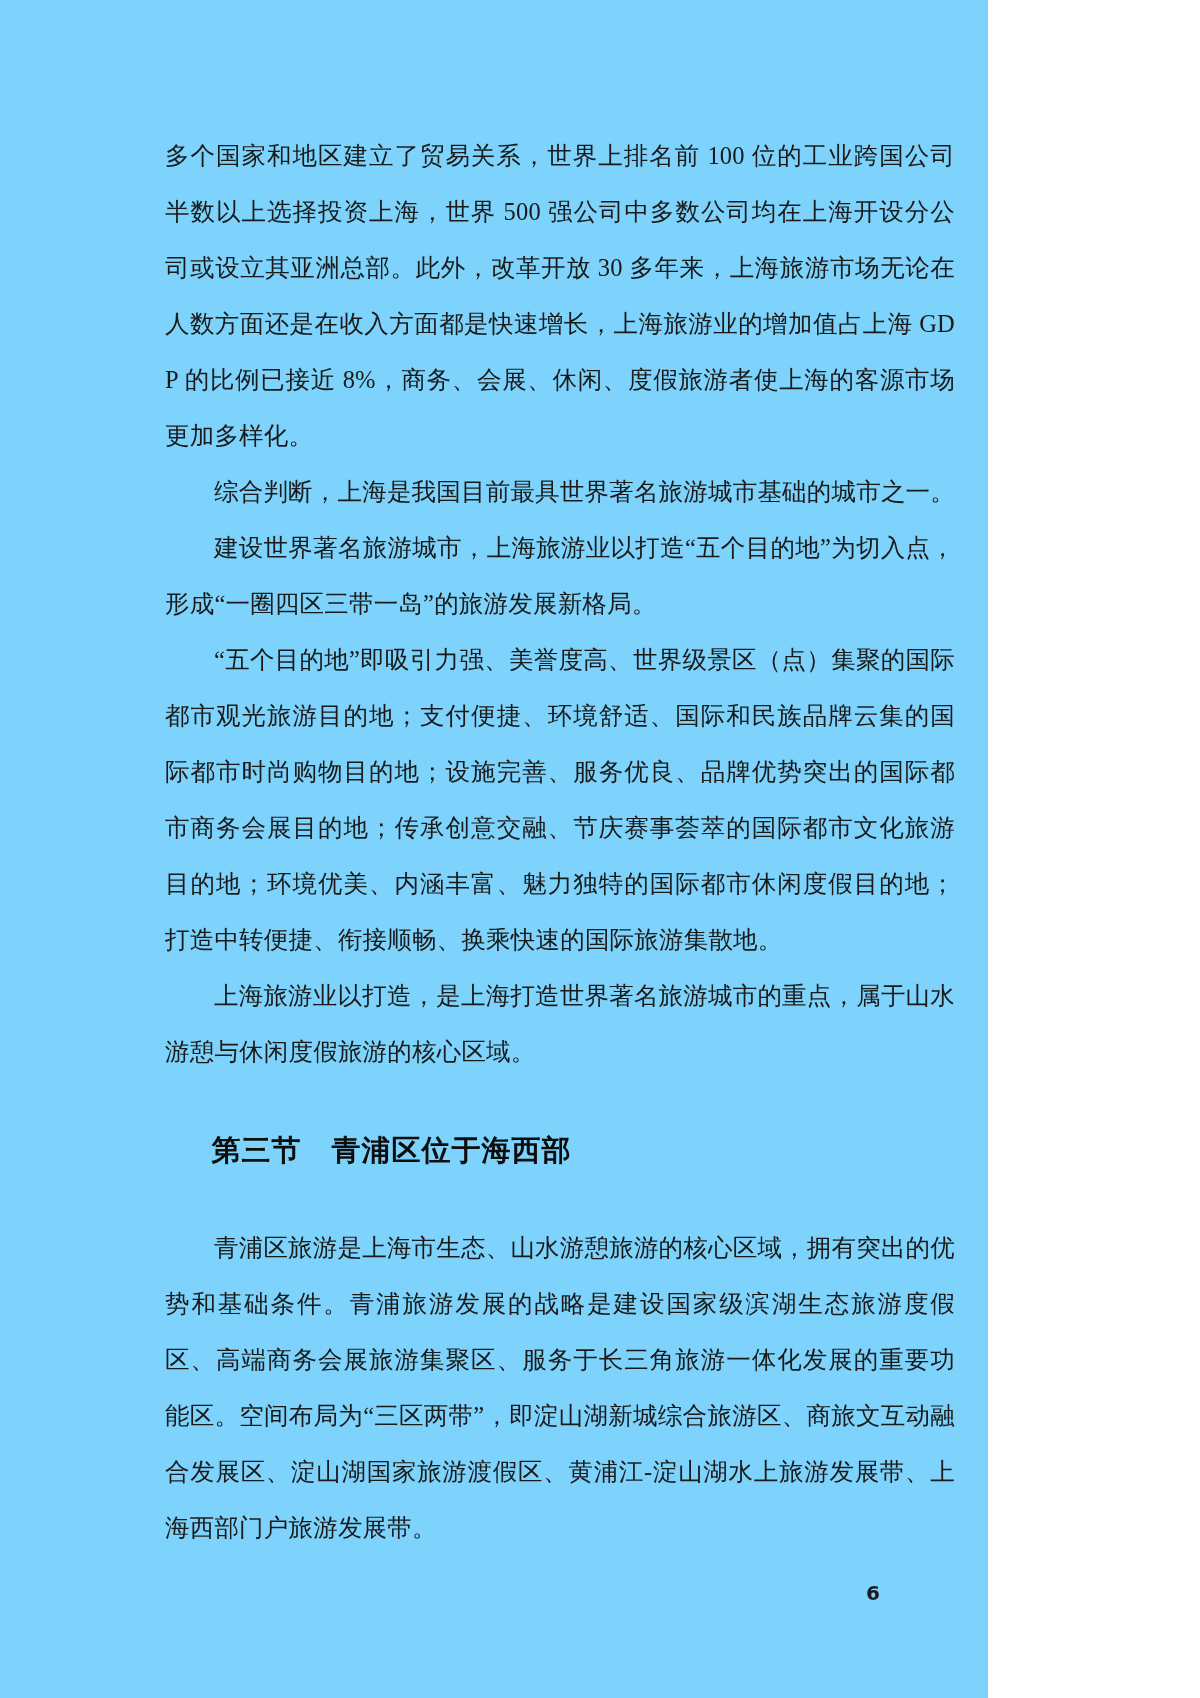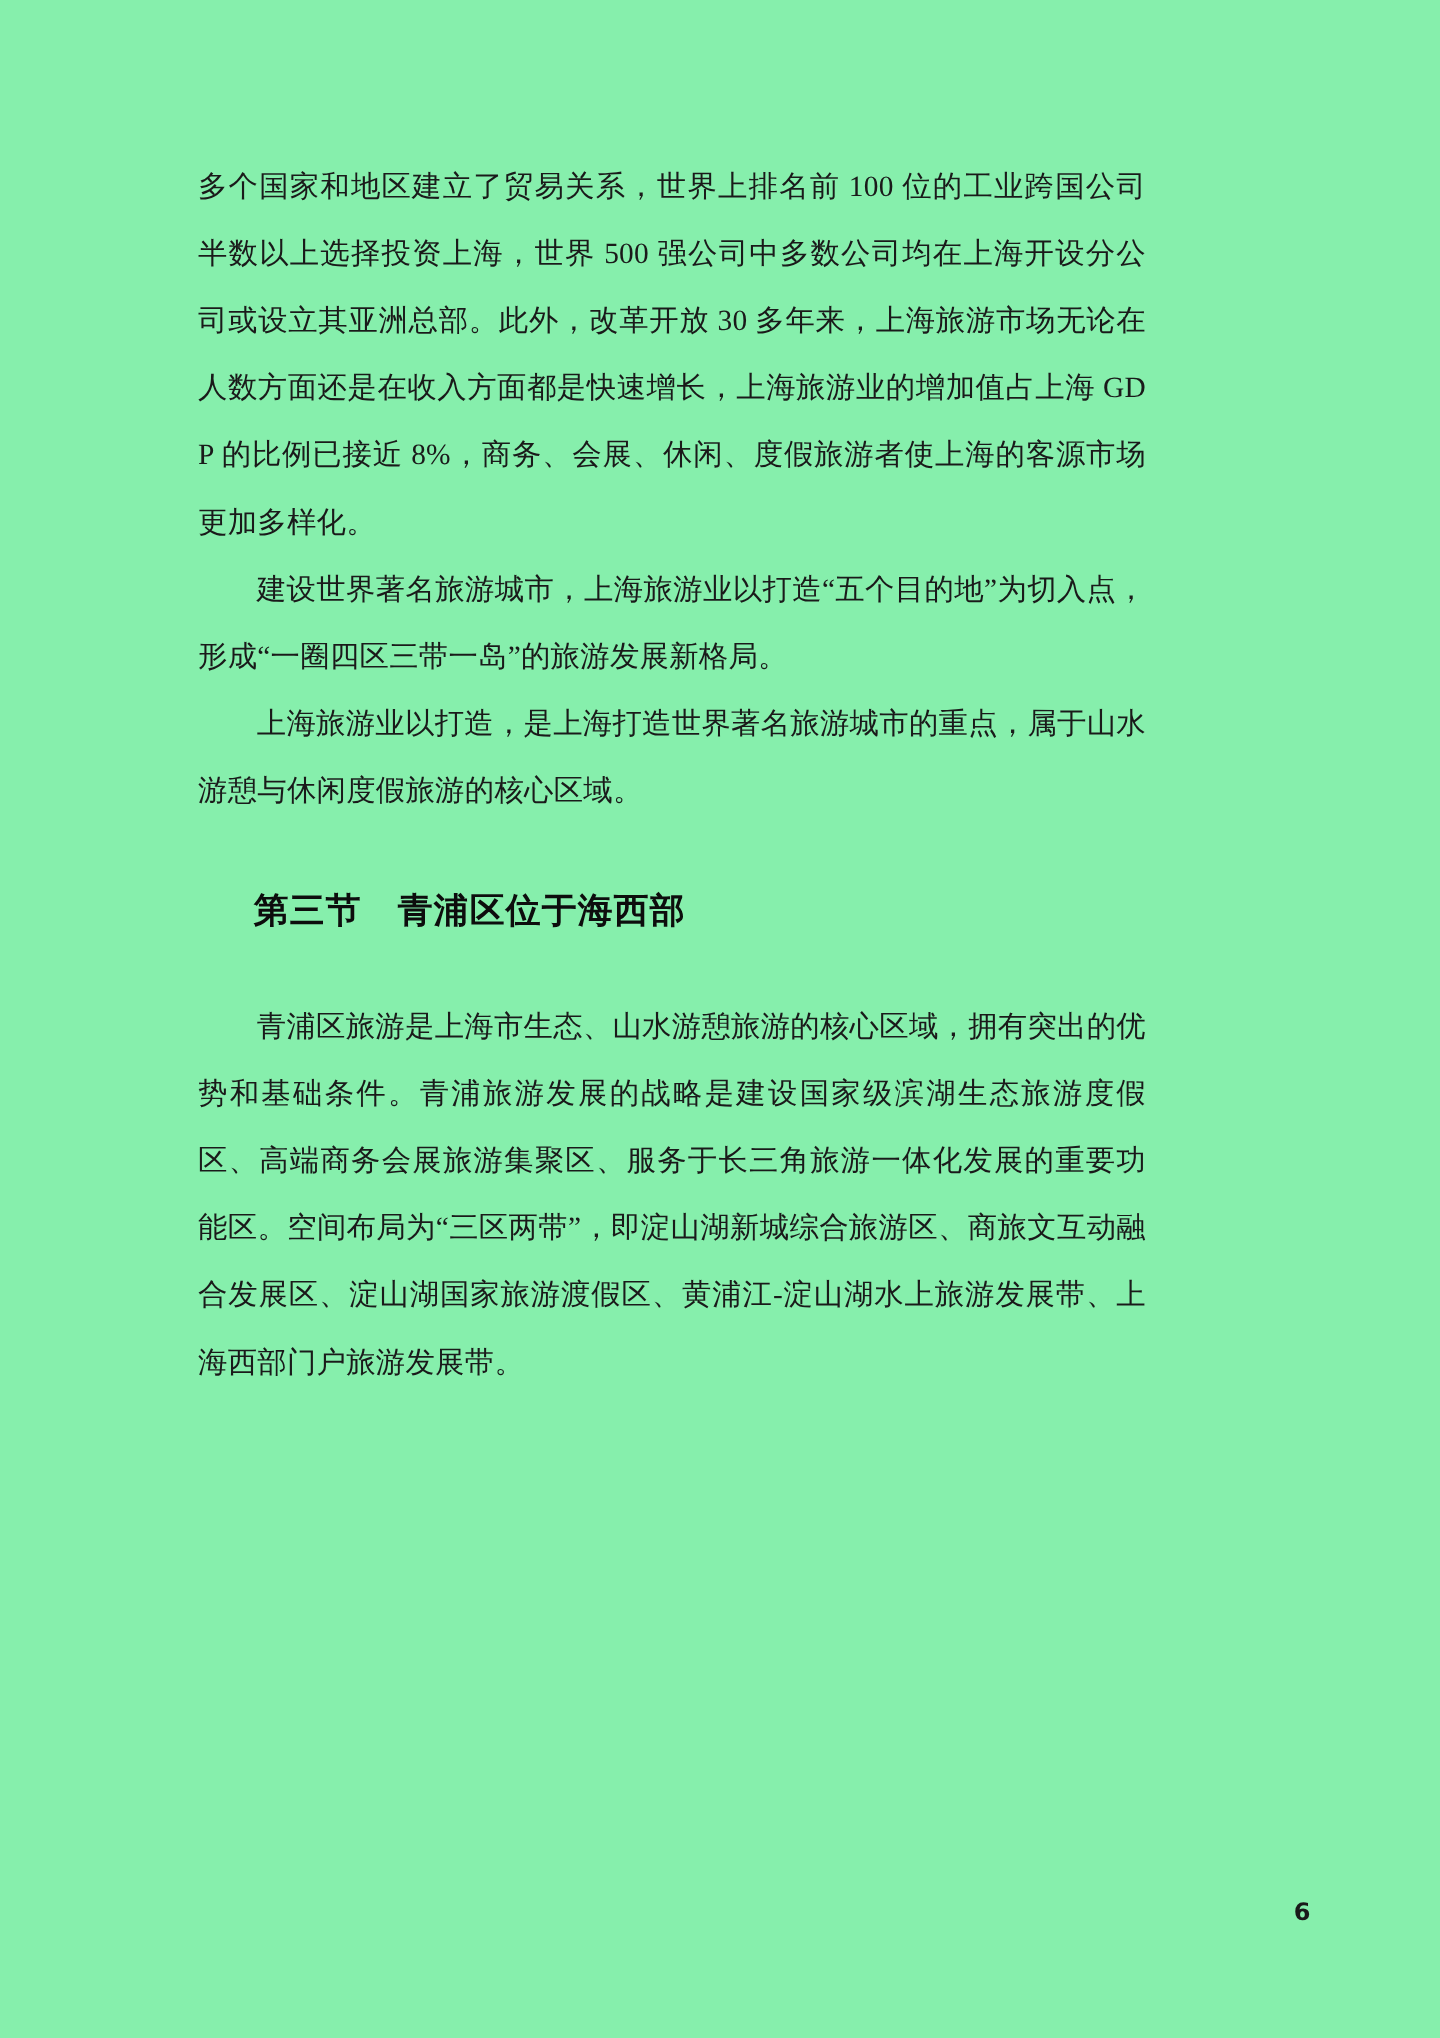--- a/index.html
+++ b/index.html
@@ -8,23 +8,23 @@
     background: #ffffff;
   }
   body {
     font-family: "Liberation Serif", "DejaVu Serif", serif;
     color: #000000;
     -webkit-font-smoothing: antialiased;
   }
 
   .page {
     position: relative;
-    width: 1200px;
+    width: 988px;
     height: 1698px;
-    background: #86efac;
+    background: #7dd3fc;
     box-sizing: border-box;
     overflow: hidden;
   }
 
   
   .content {
     position: absolute;
     left: 165px;
     top: 128px;
     width: 790px;
@@ -76,23 +76,25 @@
 </style>
 </head>
 <body>
 
 <div class="page">
 
   <div class="content">
 
     <p class="para noindent">多个国家和地区建立了贸易关系，世界上排名前 100 位的工业跨国公司半数以上选择投资上海，世界 500 强公司中多数公司均在上海开设分公司或设立其亚洲总部。此外，改革开放 30 多年来，上海旅游市场无论在人数方面还是在收入方面都是快速增长，上海旅游业的增加值占上海 GDP 的比例已接近 8%，商务、会展、休闲、度假旅游者使上海的客源市场更加多样化。</p>
 
+    <p class="para indent">综合判断，上海是我国目前最具世界著名旅游城市基础的城市之一。</p>
 
     <p class="para indent">建设世界著名旅游城市，上海旅游业以打造“五个目的地”为切入点，形成“一圈四区三带一岛”的旅游发展新格局。</p>
 
+    <p class="para indent">“五个目的地”即吸引力强、美誉度高、世界级景区（点）集聚的国际都市观光旅游目的地；支付便捷、环境舒适、国际和民族品牌云集的国际都市时尚购物目的地；设施完善、服务优良、品牌优势突出的国际都市商务会展目的地；传承创意交融、节庆赛事荟萃的国际都市文化旅游目的地；环境优美、内涵丰富、魅力独特的国际都市休闲度假目的地；打造中转便捷、衔接顺畅、换乘快速的国际旅游集散地。</p>
 
 
     <p class="para indent">上海旅游业以打造，是上海打造世界著名旅游城市的重点，属于山水游憩与休闲度假旅游的核心区域。</p>
 
     <div class="gap-before-heading"></div>
 
     <h2 class="section-heading">第三节　青浦区位于海西部</h2>
 
     <div class="gap-after-heading"></div>
 

